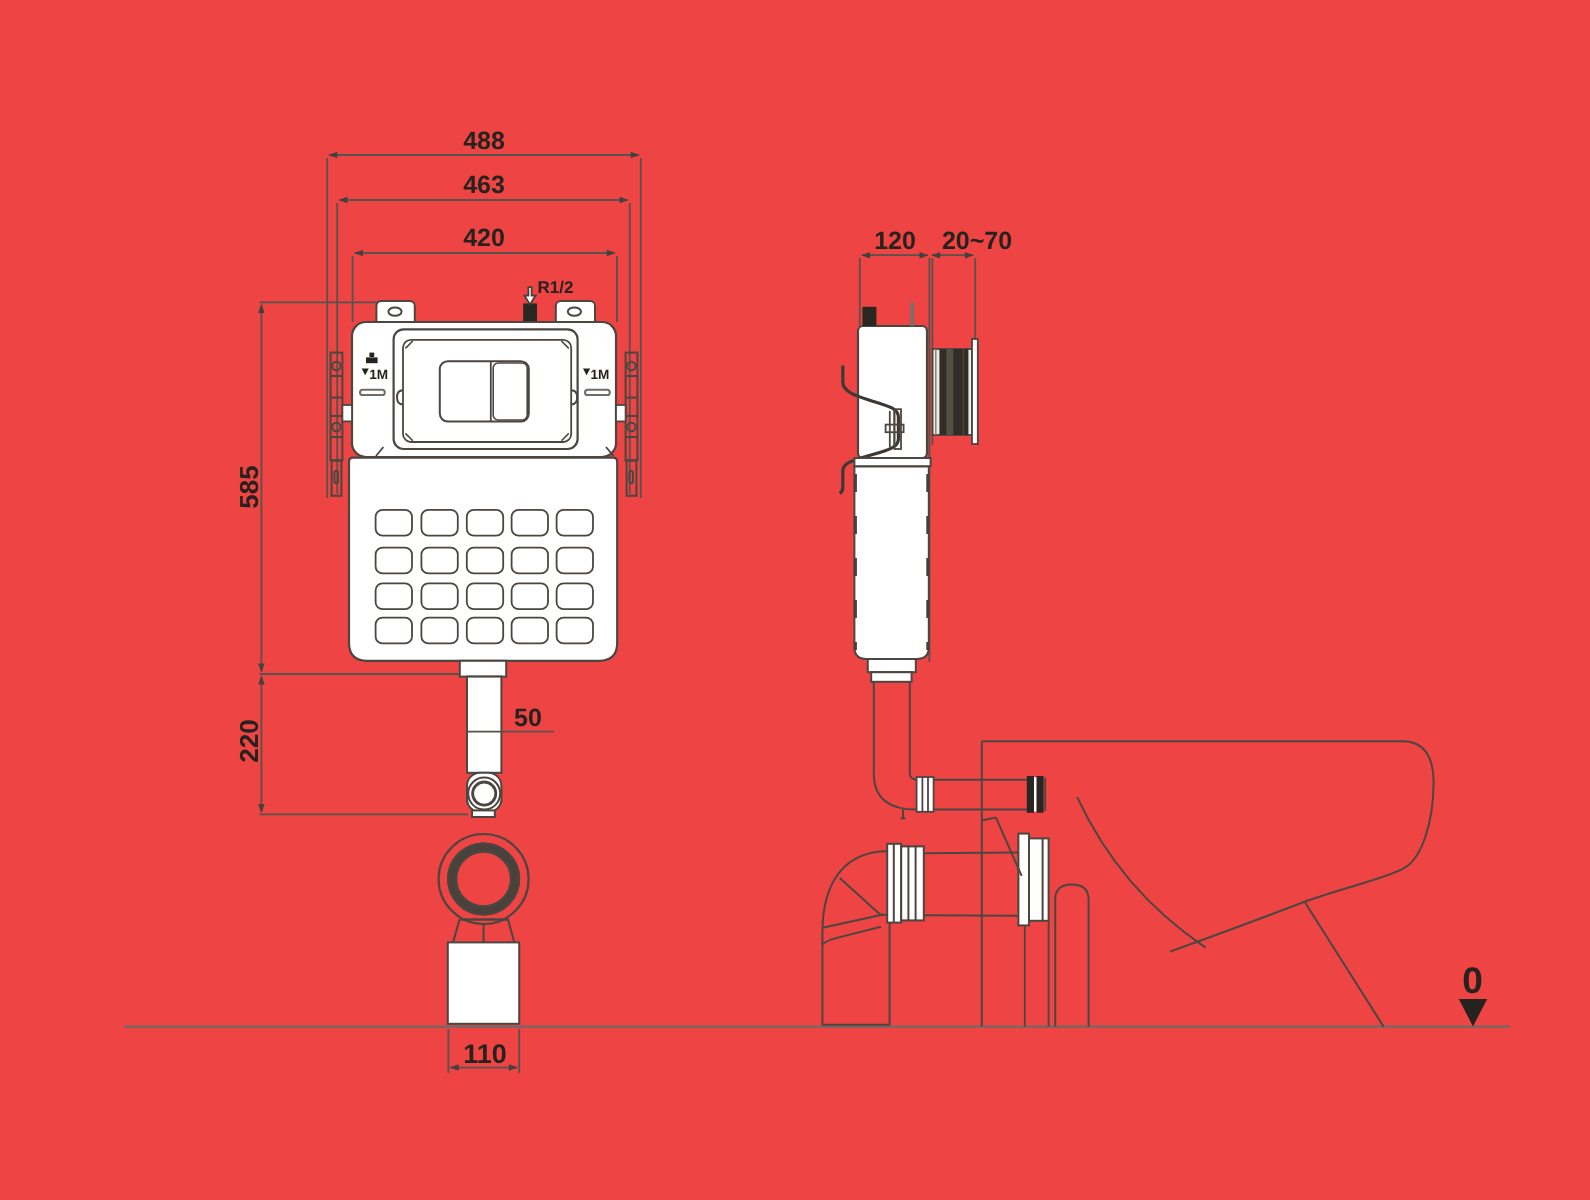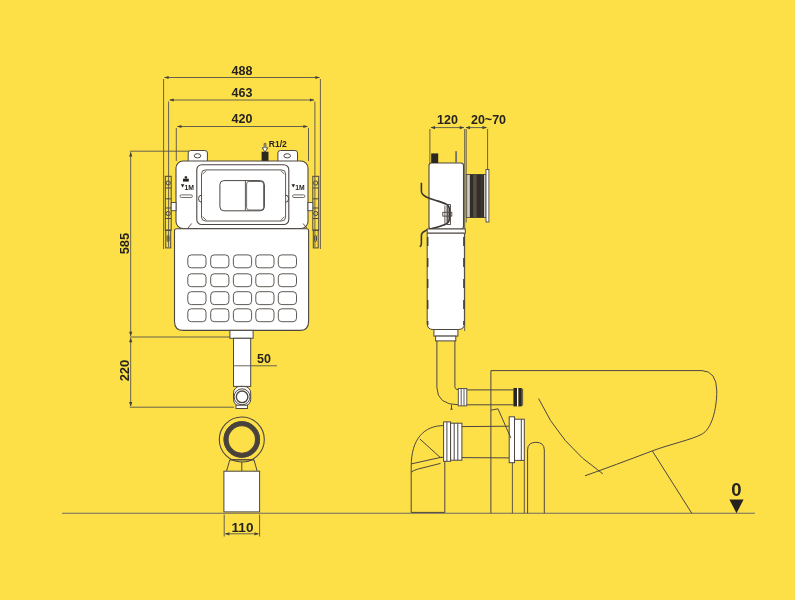--- a/index.html
+++ b/index.html
@@ -1,16 +1,16 @@
 <!DOCTYPE html>
 <html><head>
 <meta charset="utf-8">
 <style>
   html,body{margin:0;padding:0;background:#ffffff;}
-  .page{position:relative;width:795px;height:600px;background:#fde047;overflow:hidden;will-change:transform;}
+  .page{position:relative;width:795px;height:600px;background:#ef4444;overflow:hidden;will-change:transform;}
   svg{display:block;}
   text{font-family:"Liberation Sans",sans-serif;font-weight:bold;fill:#26231f;}
 </style>
 </head>
 <body>
 <div class="page">
 <svg width="795" height="600" viewBox="0 0 795 600">
 <defs>
 <marker id="ar" viewBox="0 0 10 10" refX="9" refY="5" markerWidth="11" markerHeight="5" orient="auto-start-reverse">
 <path d="M0,1.4 L10,5 L0,8.6 z" fill="#44403b"></path>

